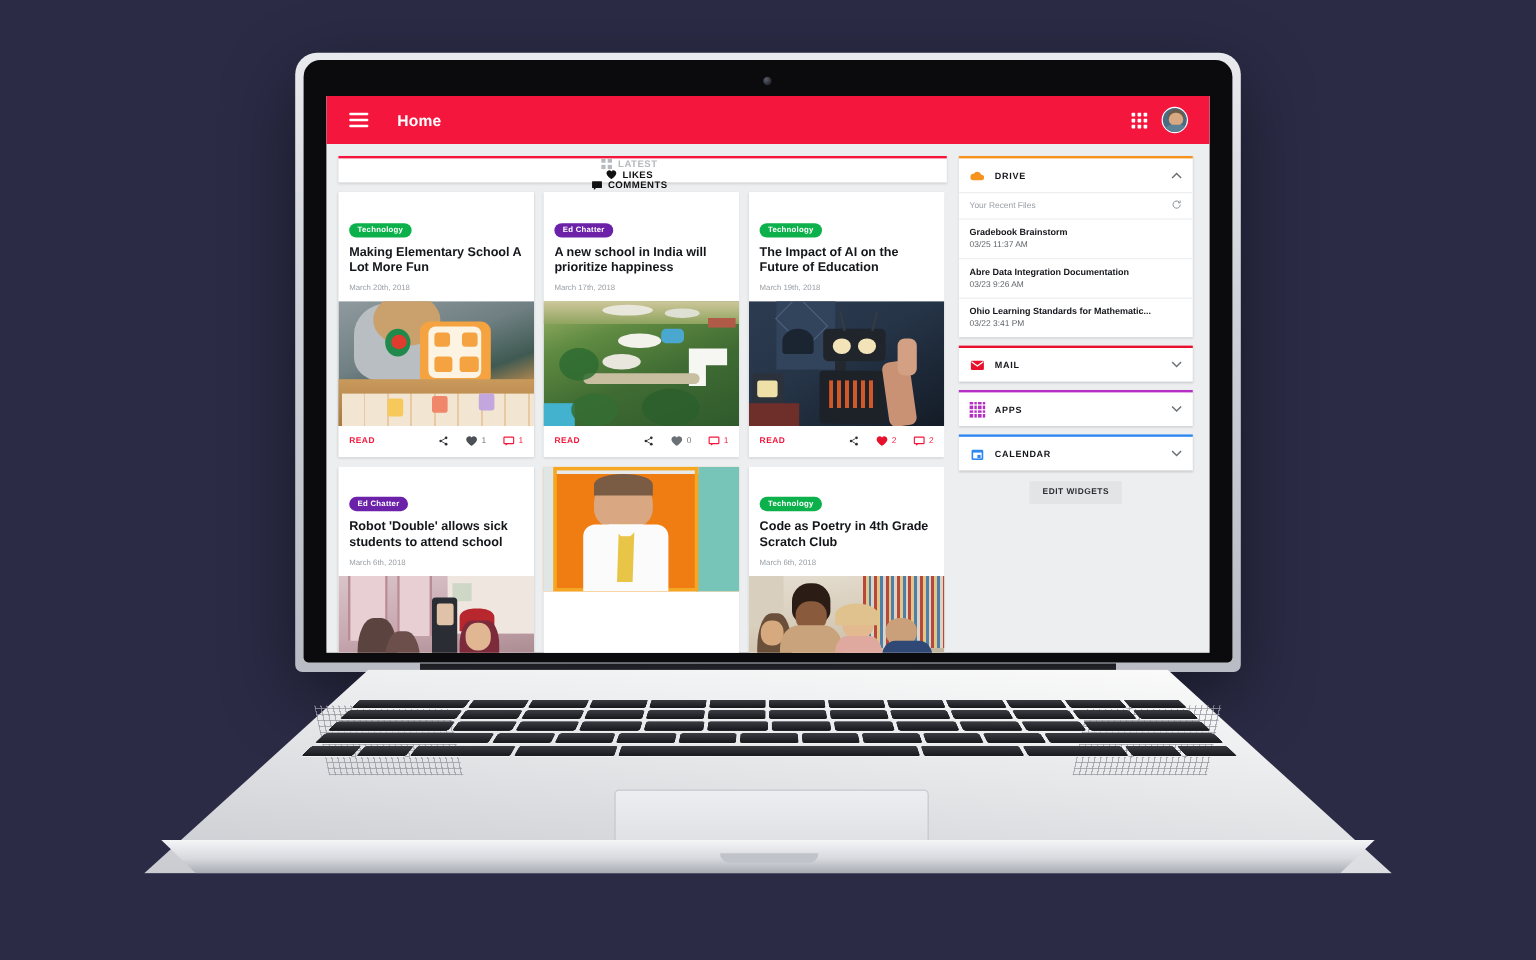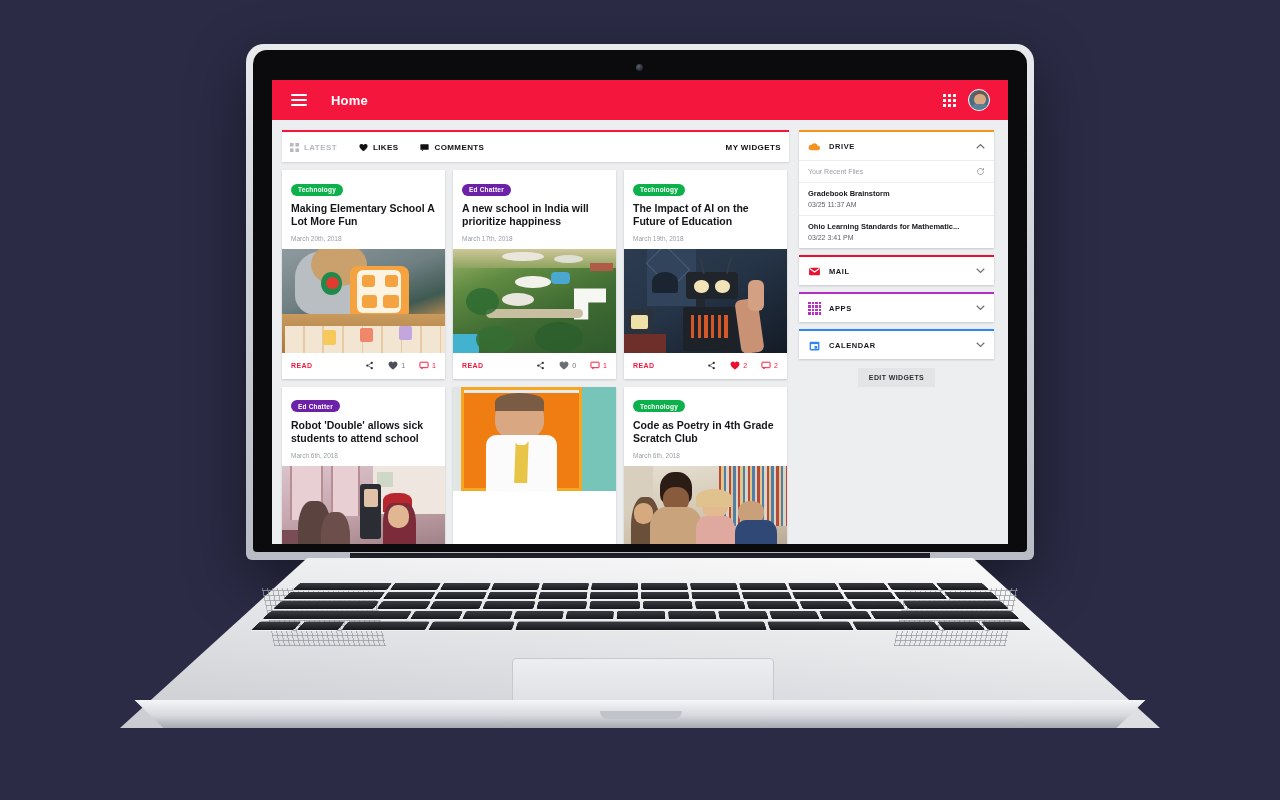--- a/index.html
+++ b/index.html
@@ -99,34 +99,35 @@
   .avatar .hair { position:absolute; left:4px; top:1px; width:14px; height:8px; background:#6b5a49; border-radius:7px 7px 0 0; }
   .avatar .face { position:absolute; left:5px; top:4px; width:12px; height:11px; background:#d8a882; border-radius:6px; }
   .avatar .body { position:absolute; left:0px; top:14px; width:22px; height:9px; background:#5c8096; border-radius:8px 8px 0 0; }
 
   .content { display:flex; padding:10px; gap:10px; height:424px; }
   .feed { width:507px; }
   .side { width:195px; }
 
   .tabbar {
     background:#fff; border-top:2px solid #f5163d;
-    height:32px; display:flex; align-items:center; padding:0 8px;
+    height:22px; display:flex; align-items:center; padding:0 28px;
     box-shadow:0 1px 2px rgba(0,0,0,.12);
+    flex-direction:column;
   }
   .tab { display:flex; align-items:center; gap:5px; margin-right:22px; font-size:8px; font-weight:bold; letter-spacing:.4px; color:#111; cursor:pointer; }
   .tab.muted { color:#b6b9bd; }
   .tab .ti { width:9px; height:9px; display:inline-block; }
   .mystreams { margin-left:auto; font-size:8px; font-weight:bold; letter-spacing:.4px; color:#111; cursor:pointer;}
 
   .cards { display:flex; flex-wrap:wrap; gap:8px; margin-top:8px; }
   .card {
     width:163px; background:#fff; box-shadow:0 1px 2px rgba(0,0,0,.16);
     overflow:hidden;
   }
-  .card-head { padding:8px 9px 7px; }
+  .card-head { padding:20px 9px 7px; }
   .tag {
     display:inline-block; color:#fff; font-size:6.5px; font-weight:bold;
     padding:2.5px 7px; border-radius:9px; letter-spacing:.2px;
   }
   .tag.technology { background:#0db14b; }
   .tag.edchatter  { background:#6b21a8; }
   .card-title { font-size:10.5px; font-weight:bold; line-height:1.28; color:#14161a; margin-top:6px; }
   .card-date { font-size:6.5px; color:#9aa0a6; margin-top:6px; }
   .card-img { width:100%; height:104px; position:relative; overflow:hidden; }
   .card-actions {
@@ -471,20 +472,24 @@
                 <path d="M20 12a8 8 0 1 1-2.6-5.9" stroke="#8b9095" stroke-width="2.2" fill="none"></path>
                 <path d="M20 3v5h-5" stroke="#8b9095" stroke-width="2.2" fill="none"></path>
               </svg>
             </span>
           </div>
           <div class="file-row">
             <div class="file-name">Gradebook Brainstorm</div>
             <div class="file-time">03/25 11:37 AM</div>
           </div>
           <div class="file-row">
+            <div class="file-name">Abre Data Integration Documentation</div>
+            <div class="file-time">03/23 9:26 AM</div>
+          </div>
+          <div class="file-row">
             <div class="file-name">Ohio Learning Standards for Mathematic...</div>
             <div class="file-time">03/22 3:41 PM</div>
           </div>
         </div>
 
         <div class="widget" style="border-top:2px solid #e8112d;">
           <div class="widget-head">
             <svg width="13" height="13" viewBox="0 0 24 24">
               <rect x="2" y="5" width="20" height="14" rx="2" fill="#e8112d"></rect>
               <path d="M3 6.5l9 6.5 9-6.5" stroke="#fff" stroke-width="2" fill="none"></path>

